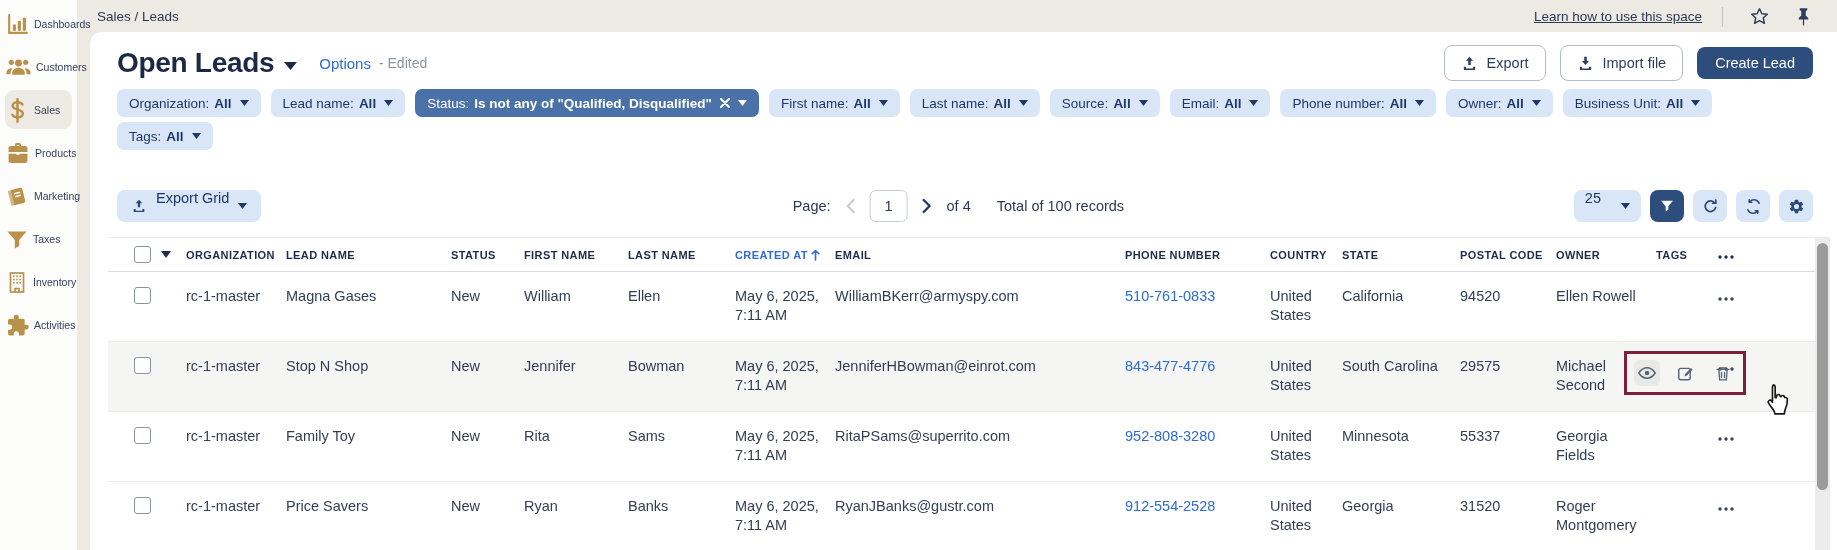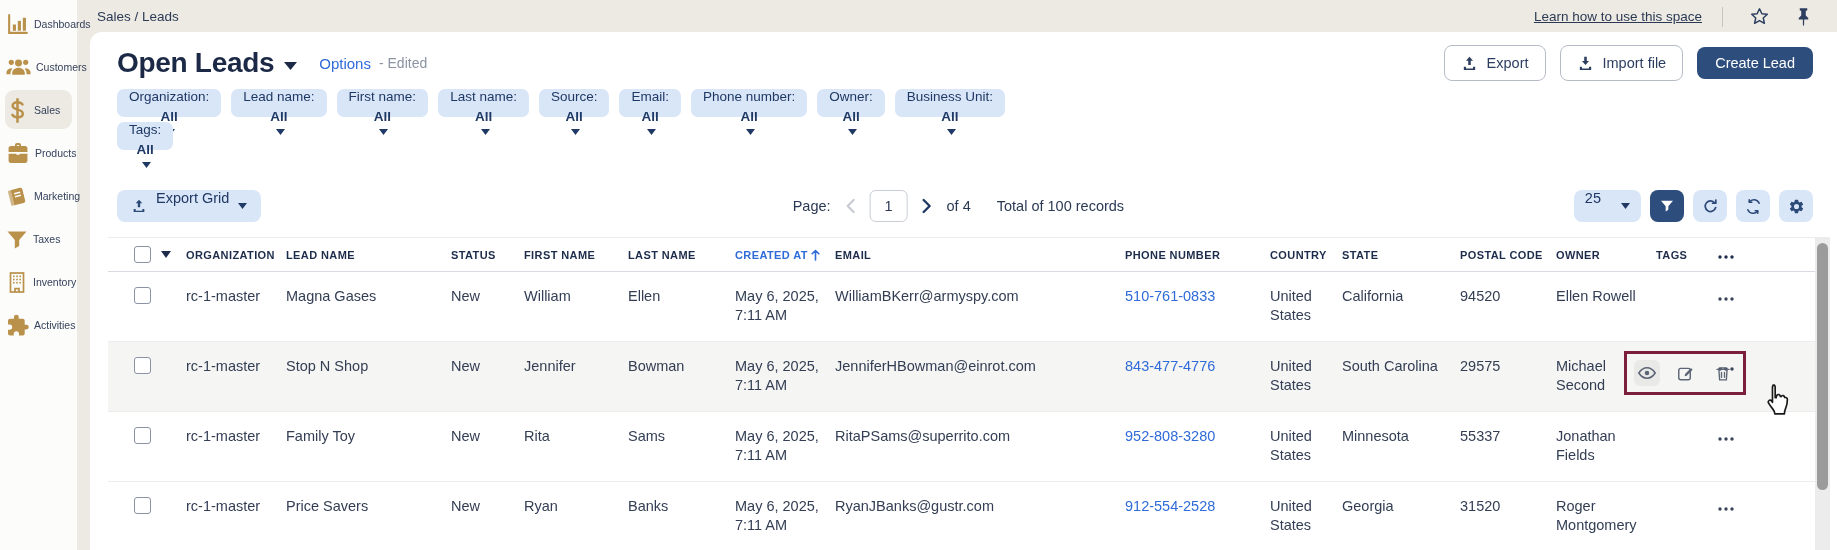--- a/index.html
+++ b/index.html
@@ -67,21 +67,21 @@
     font-size:14.5px; font-family:"Liberation Sans",sans-serif; cursor:pointer;
   }
 
   
   .chips-row { position:absolute; left:27px; display:flex; gap:10px; }
   .chips-row.r1 { top:57px; }
   .chips-row.r2 { top:90px; }
   .chip {
     display:flex; align-items:center; gap:5px; height:28px; padding:0 12px;
     background:#d9e6f8; border-radius:7px; font-size:13.5px; color:#1f3864;
-    cursor:pointer; white-space:nowrap;flex-direction:column;
+    cursor:pointer; white-space:nowrap;
   }
   .chip b { font-weight:700; }
   .chip .ico { color:#1f3864; margin-left:3px; }
   .chip.dark { background:#4a72a8; color:#ffffff; }
   .chip.dark .ico { color:#ffffff; }
 
   
   .toolbar {
     position:absolute; left:27px; right:24px; top:157px; height:34px;
     display:flex; align-items:center;
@@ -318,20 +318,34 @@
         <b>All</b>
       <span class="ico">
           <svg width="9" height="6" viewBox="0 0 9 6">
             <path d="M0 0h9L4.5 6z" fill="currentColor"></path>
           </svg>
         </span>
     </div>
     <div class="chip">
       <span>Lead name:</span>
         <b>All</b>
+      <span class="ico">
+          <svg width="9" height="6" viewBox="0 0 9 6">
+            <path d="M0 0h9L4.5 6z" fill="currentColor"></path>
+          </svg>
+        </span>
+    </div>
+    <div class="chip dark">
+      <span>Status:</span>
+        <b>Is not any of "Qualified, Disqualified"</b>
+      <span class="ico">
+          <svg width="10" height="10" viewBox="0 0 10 10">
+            <path d="M1 1l8 8M9 1l-8 8" stroke="currentColor" stroke-width="2" stroke-linecap="round"></path>
+          </svg>
+        </span>
       <span class="ico">
           <svg width="9" height="6" viewBox="0 0 9 6">
             <path d="M0 0h9L4.5 6z" fill="currentColor"></path>
           </svg>
         </span>
     </div>
     <div class="chip">
       <span>First name:</span>
         <b>All</b>
       <span class="ico">
@@ -602,21 +616,21 @@
           <td>Sams</td>
           <td>
               <span style="display:block">May 6, 2025,</span>
               <span style="display:block">7:11 AM</span>
             </td>
           <td>RitaPSams@superrito.com</td>
           <td><span class="phone-link">952-808-3280</span></td>
           <td>United States</td>
           <td>Minnesota</td>
           <td>55337</td>
-          <td>Jonathan Fields</td>
+          <td>Georgia Fields</td>
           <td></td>
           <td><span class="dots">
                 <svg width="16" height="4" viewBox="0 0 16 4" fill="#3a4459">
                   <circle cx="2" cy="2" r="1.7"></circle>
                   <circle cx="8" cy="2" r="1.7"></circle>
                   <circle cx="14" cy="2" r="1.7"></circle>
                 </svg>
               </span></td>
         </tr>
         <tr class="row">

